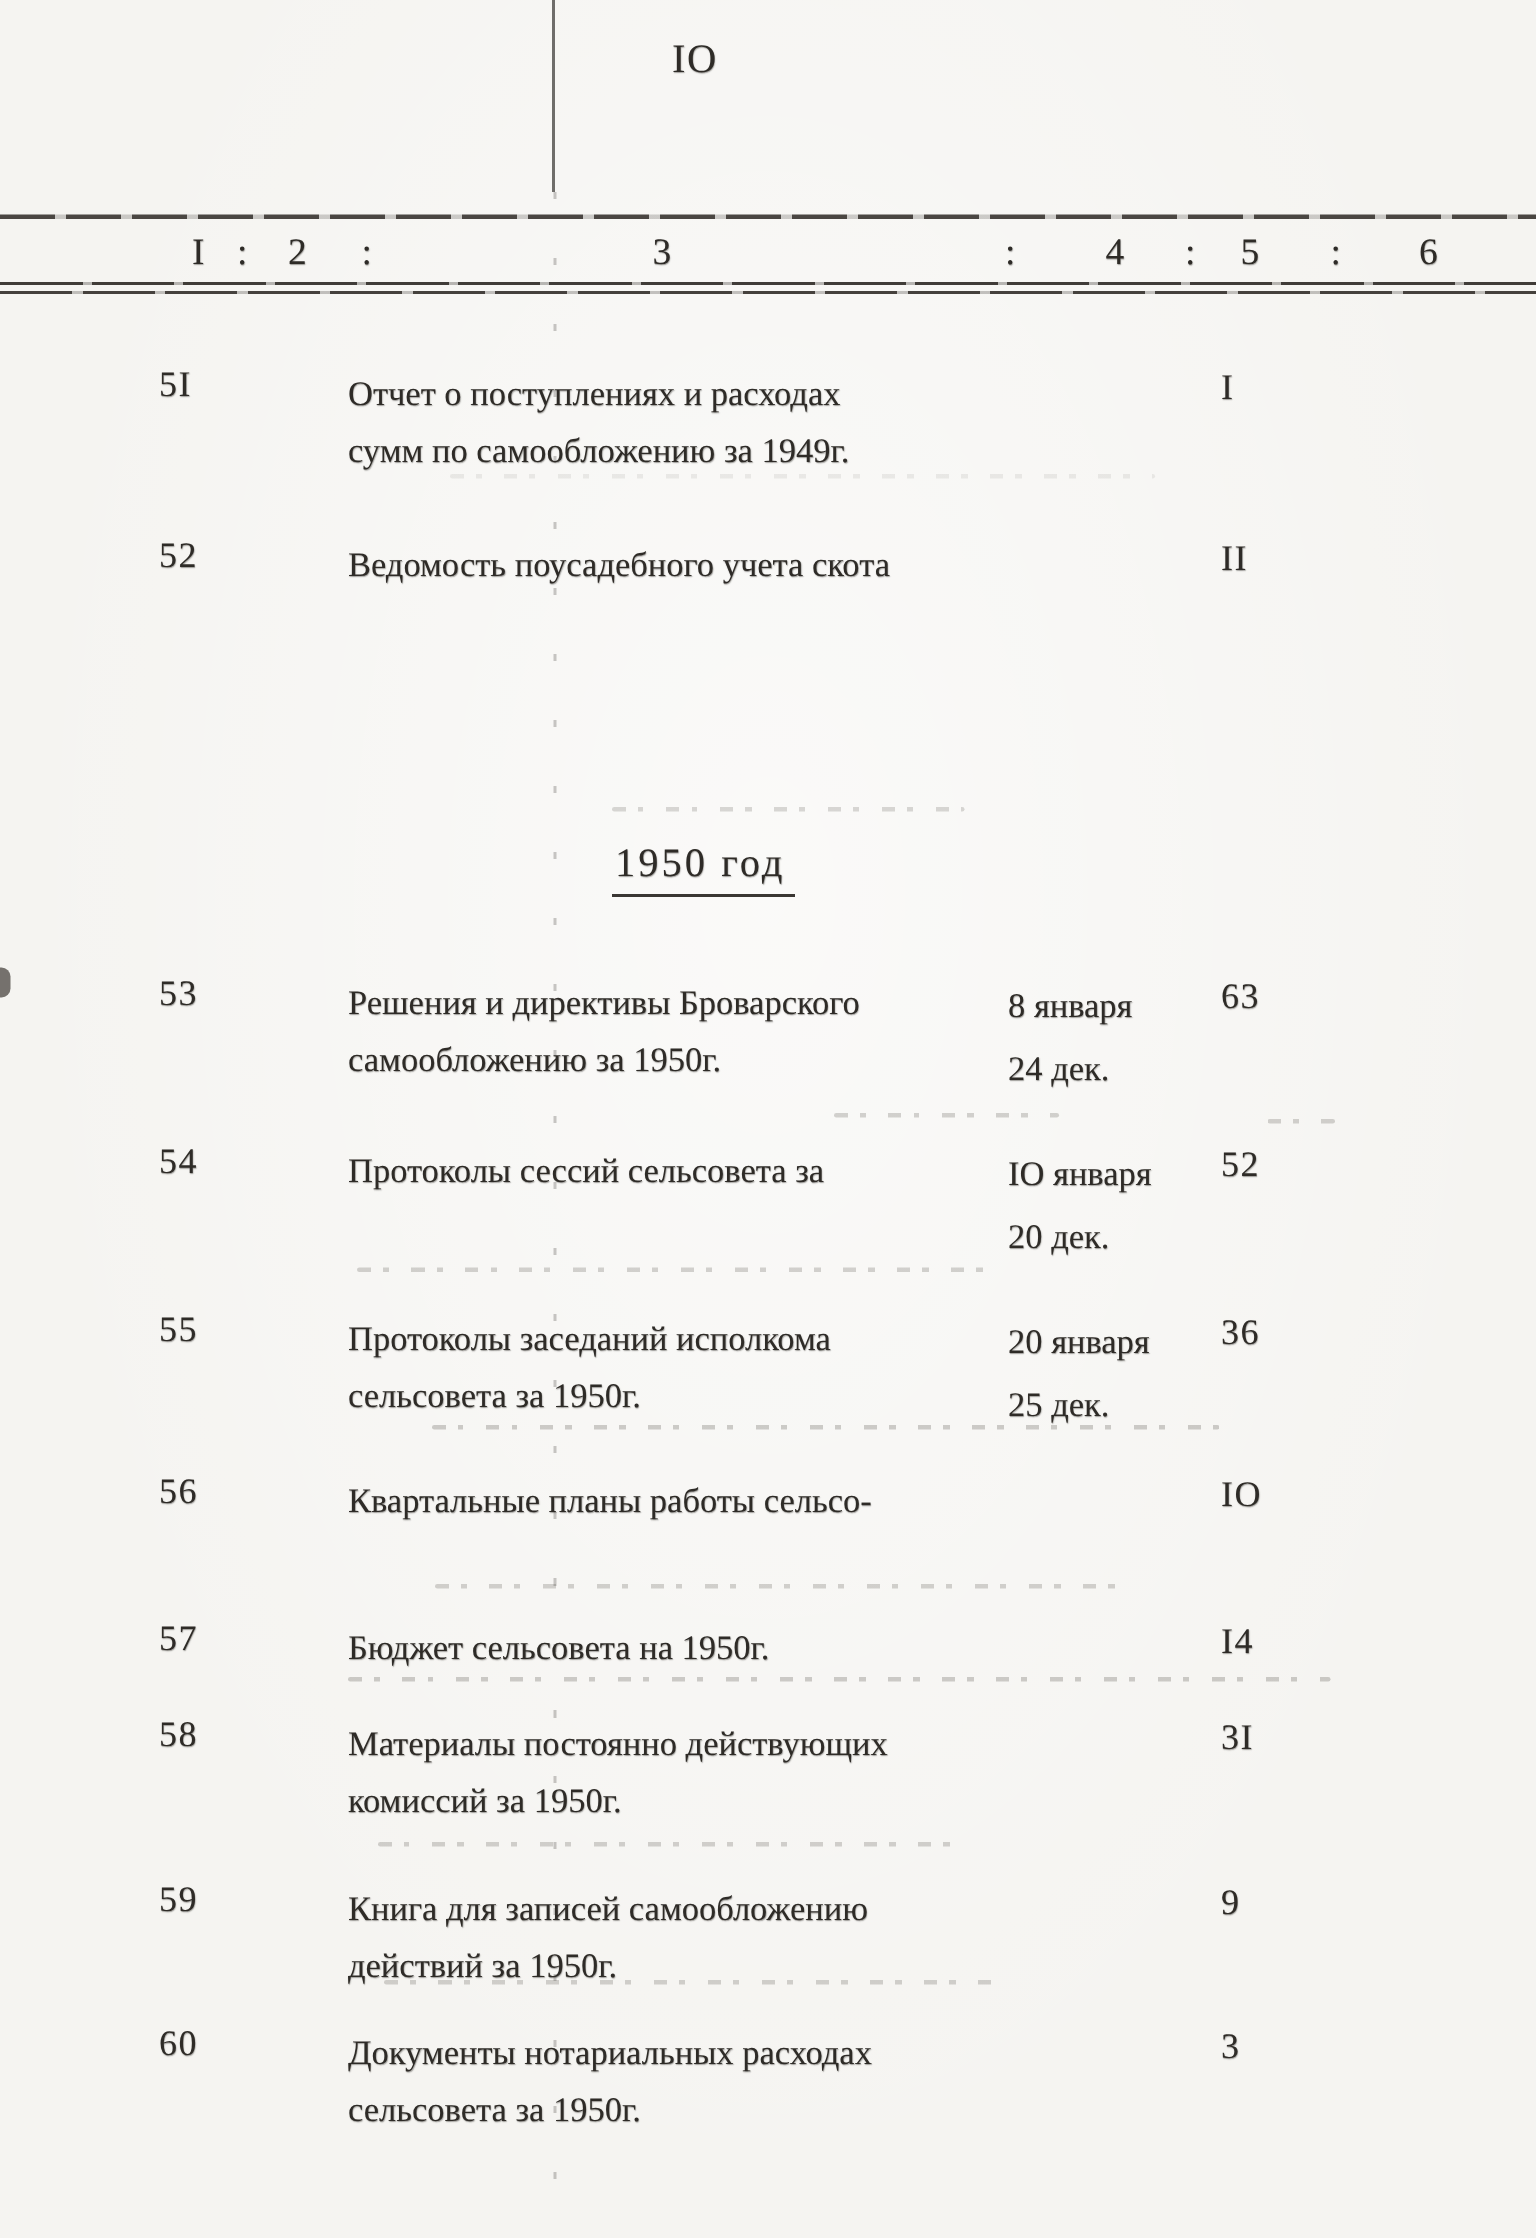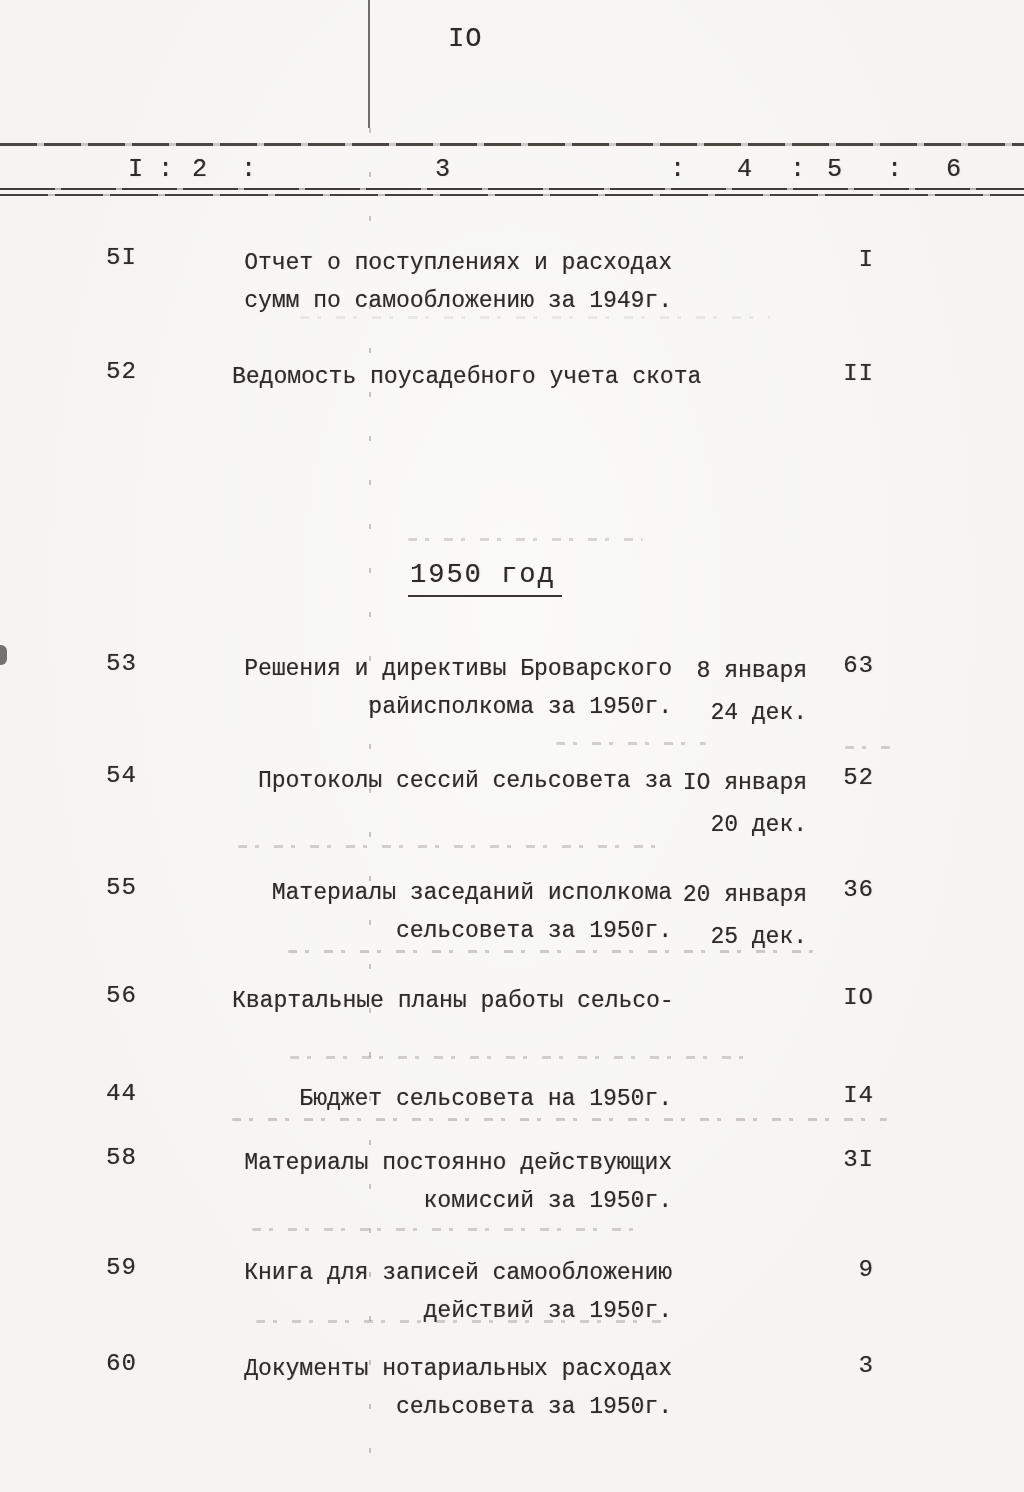--- a/index.html
+++ b/index.html
@@ -4,23 +4,22 @@
 <style>
   html,body{margin:0;padding:0;background:#e8e8e6;}
   .page{
     position:relative;
     width:1024px;height:1492px;
     margin:0 auto;
     background:
       radial-gradient(ellipse at 50% 40%, rgba(255,255,255,0.55), rgba(0,0,0,0) 70%),
       #f5f4f1;
     overflow:hidden;
-    font-family:Liberation Mono, monospace;
+    font-family:Liberation Serif, serif;
     color:#2e2b27;
-    text-align:right;
   }
   .ink{
     color:#2e2b27;
     text-shadow:0.4px 0.4px 0.8px rgba(45,42,38,0.45);
     white-space:pre;
   }
   
   .page-no{position:absolute;left:448px;top:24px;font-size:27px;letter-spacing:1px;}
   
   .fold-solid{position:absolute;left:368px;top:0;width:2px;height:128px;background:rgba(66,63,60,0.75);}
@@ -95,21 +94,21 @@
     </div>
     <div class="col-qty ink">II</div>
   </div>
 
   <div class="year-heading ink">1950 год</div>
 
   <div class="entry" style="top:650px">
     <div class="col-no ink">53</div>
     <div class="col-desc">
       <div class="ink">Решения и директивы Броварского</div>
-      <div class="ink">райисполкома за 1950г.</div>
+      <div class="ink">самообложению за 1950г.</div>
     </div>
     <div class="col-dates">
       <div class="ink">8 января</div>
       <div class="ink">24 дек.</div>
     </div>
     <div class="col-qty ink">63</div>
   </div>
 
   <div class="entry" style="top:762px">
     <div class="col-no ink">54</div>
@@ -119,40 +118,40 @@
     <div class="col-dates">
       <div class="ink">IO января</div>
       <div class="ink">20 дек.</div>
     </div>
     <div class="col-qty ink">52</div>
   </div>
 
   <div class="entry" style="top:874px">
     <div class="col-no ink">55</div>
     <div class="col-desc">
-      <div class="ink">Материалы заседаний исполкома</div>
+      <div class="ink">Протоколы заседаний исполкома</div>
       <div class="ink">сельсовета за 1950г.</div>
     </div>
     <div class="col-dates">
       <div class="ink">20 января</div>
       <div class="ink">25 дек.</div>
     </div>
     <div class="col-qty ink">36</div>
   </div>
 
   <div class="entry" style="top:982px">
     <div class="col-no ink">56</div>
     <div class="col-desc">
       <div class="ink">Квартальные планы работы сельсо-</div>
     </div>
     <div class="col-qty ink">IO</div>
   </div>
 
   <div class="entry" style="top:1080px">
-    <div class="col-no ink">44</div>
+    <div class="col-no ink">57</div>
     <div class="col-desc">
       <div class="ink">Бюджет сельсовета на 1950г.</div>
     </div>
     <div class="col-qty ink">I4</div>
   </div>
 
   <div class="entry" style="top:1144px">
     <div class="col-no ink">58</div>
     <div class="col-desc">
       <div class="ink">Материалы постоянно действующих</div>

